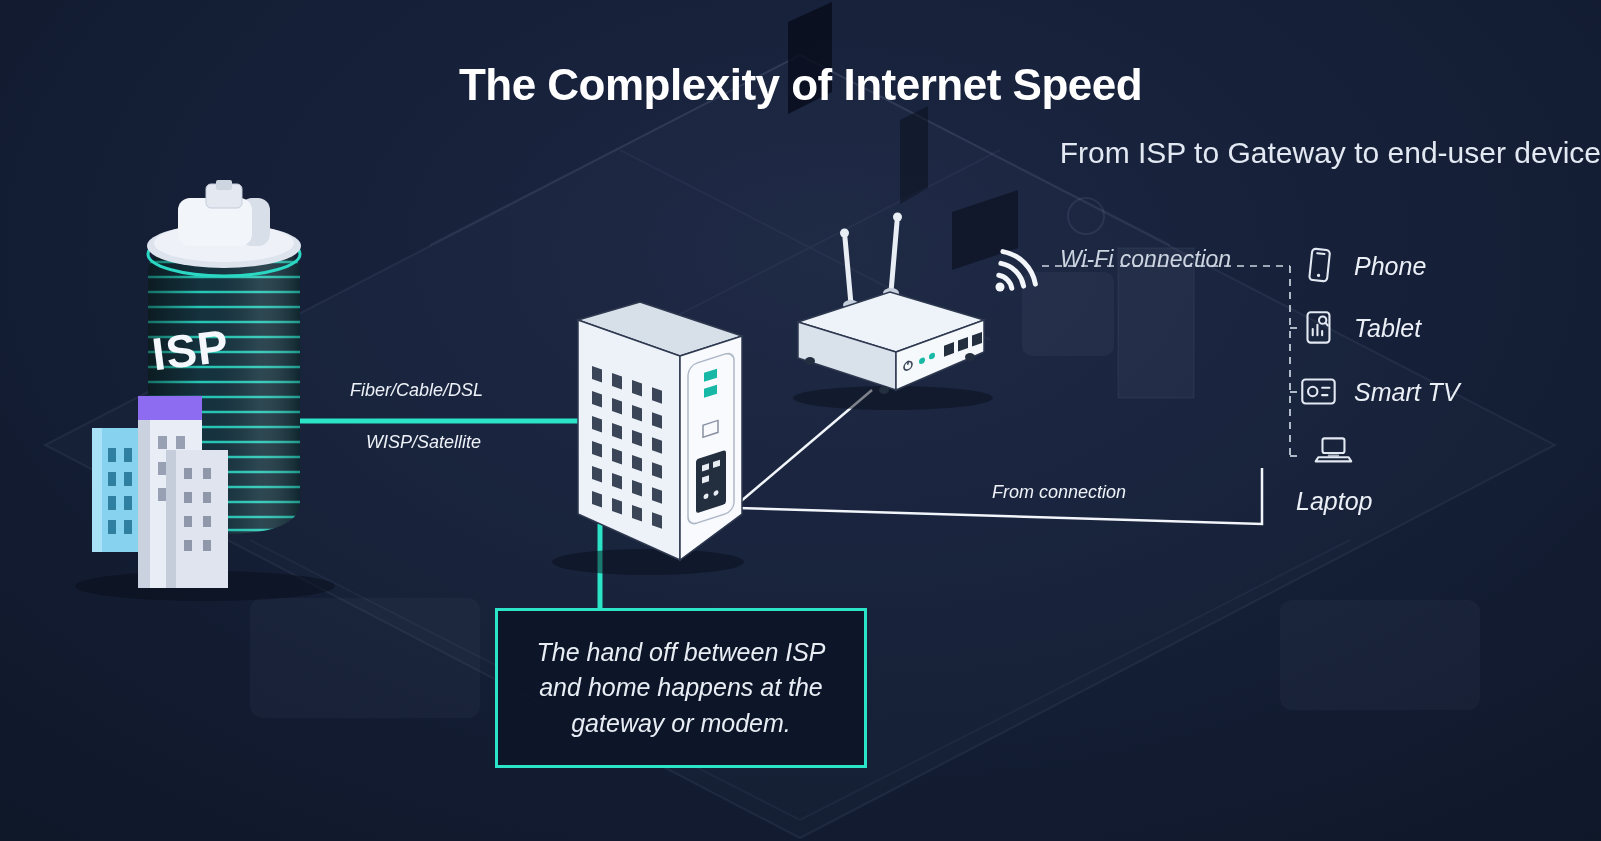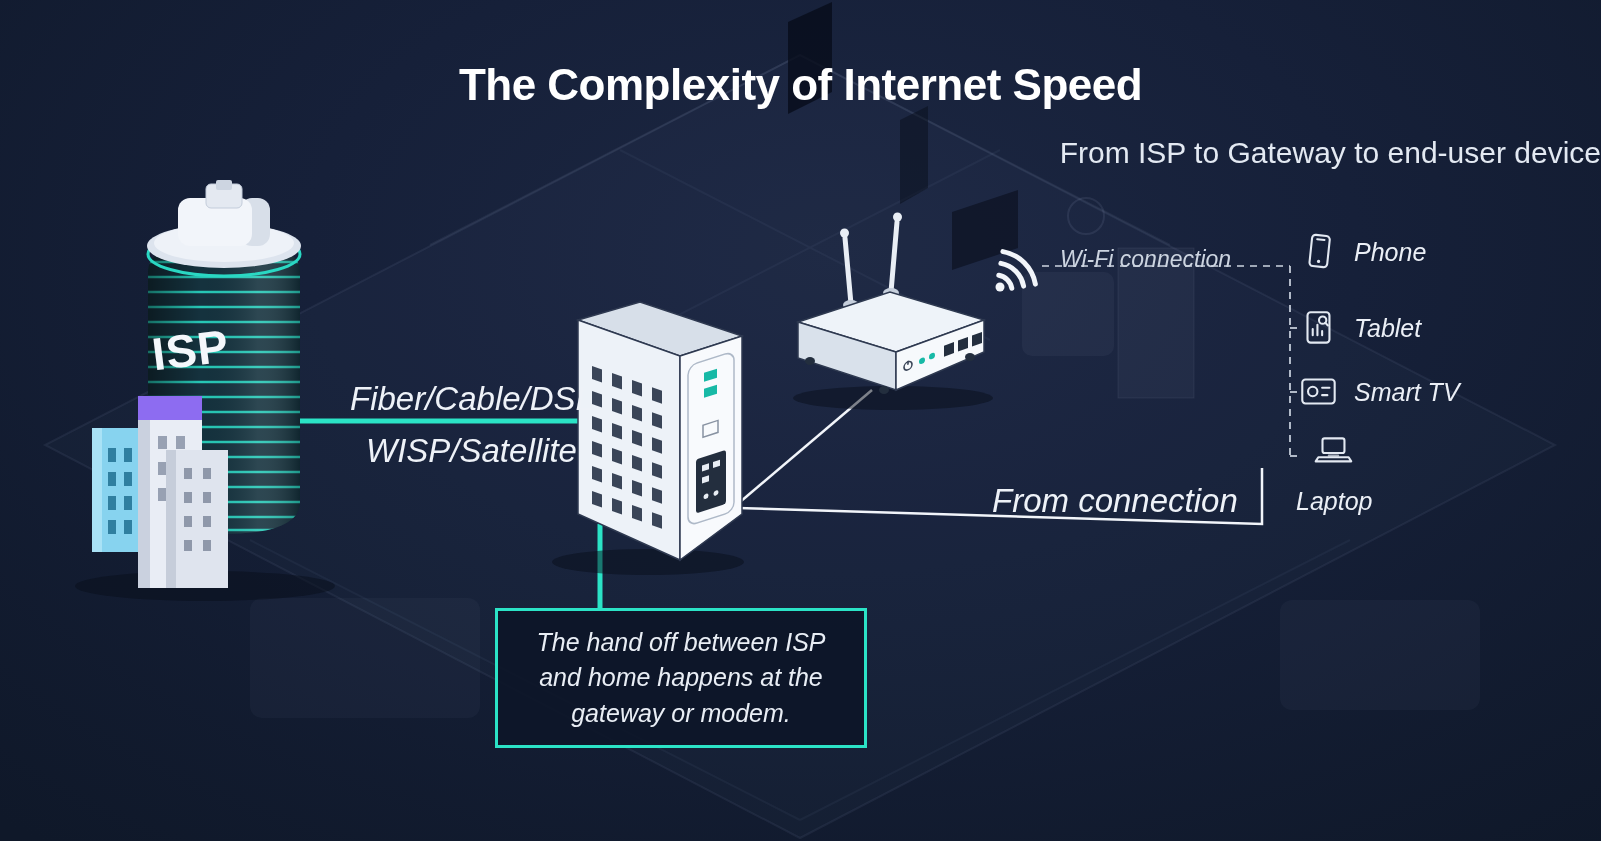--- a/index.html
+++ b/index.html
@@ -14,26 +14,26 @@
   .title {
     position:absolute; left:0; top:60px; width:100%; text-align:center;
     font-size:44px; font-weight:700; letter-spacing:-0.5px; color:#ffffff;
   }
   .subtitle {
     position:absolute; left:0; top:136px; width:100%; text-align:right;
     font-size:30px; font-weight:400; color:#e3e9f2;
   }
 
   .link-label {
-    position:absolute; font-style:italic; font-size:33px; color:#eef2f8; white-space:nowrap;
+    position:absolute; font-style:italic; font-size:18px; color:#eef2f8; white-space:nowrap;
   }
   .link-label.dim { font-size:23px; color:#ccd4e0; }
 
   .callout {
-    position:absolute; left:495px; top:608px; width:372px; height:140px;
+    position:absolute; left:495px; top:608px; width:372px; height:160px;
     box-sizing:border-box; border:3px solid #2be3c6; background:rgba(13,22,40,0.92);
     display:flex; align-items:center; justify-content:center;
   }
   .callout p {
     margin:0; padding:0 34px; text-align:center;
     font-style:italic; font-size:25px; line-height:1.42; color:#e9eef5;
   }
 
   .device-row {
     position:absolute; left:1296px; display:flex; align-items:center; gap:12px; height:48px;
@@ -246,21 +246,21 @@
 
   <div class="link-label" style="left:350px; top:380px;">Fiber/Cable/DSL</div>
   <div class="link-label" style="left:366px; top:432px;">WISP/Satellite</div>
   <div class="link-label dim" style="left:1060px; top:246px;">Wi-Fi connection</div>
   <div class="link-label" style="left:992px; top:482px;">From connection</div>
 
   <div class="callout">
     <p>The hand off between ISP and home happens at the gateway or modem.</p>
   </div>
 
-  <div class="device-row" style="top:228px;">
+  <div class="device-row" style="top:242px;">
     <span class="dicon">
       <svg viewBox="0 0 44 44" width="46" height="46">
           <g transform="rotate(6 22 22)">
         <rect x="14" y="6" width="17" height="30" rx="3.5"></rect>
             <path d="M19 10 h7"></path>
         <circle cx="22.5" cy="31" r="1.6" fill="#e3e9f2" stroke="none"></circle>
           </g>
         </svg>
     </span>
     <span class="device-label">Phone</span>

